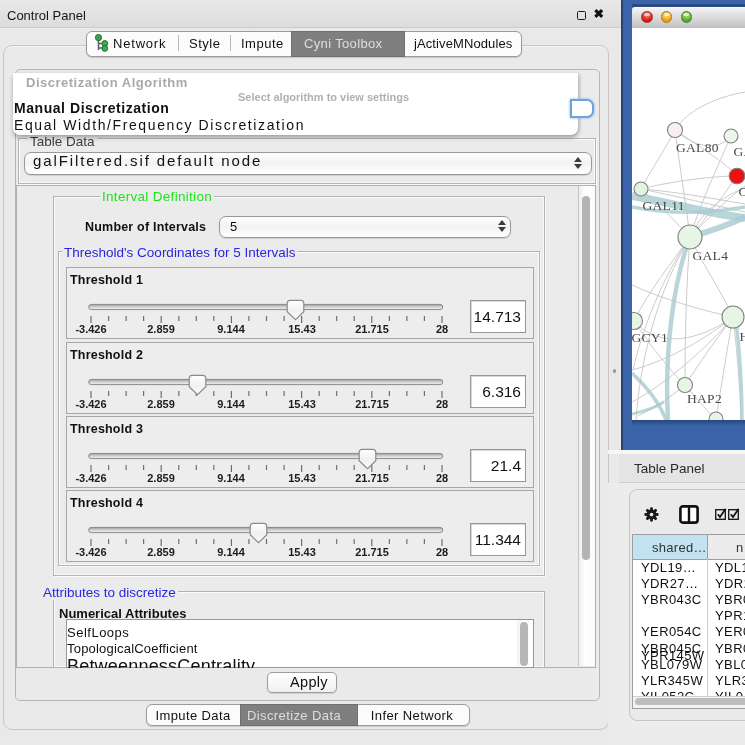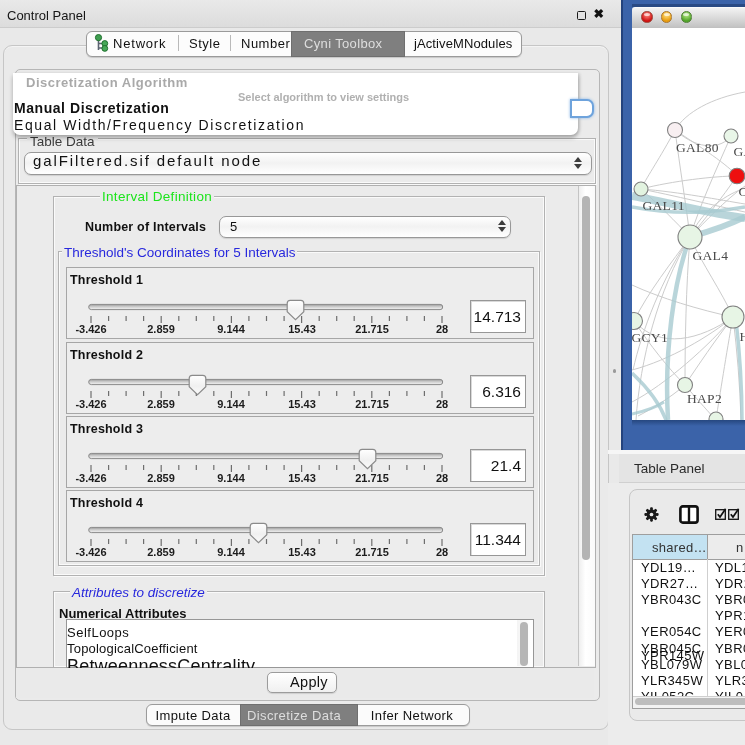--- a/index.html
+++ b/index.html
@@ -24,21 +24,21 @@
 <div class="a" style="left:178px;top:35px;width:1px;height:16px;background:#b9b9b9;"></div>
 <div class="a" style="left:230px;top:35px;width:1px;height:16px;background:#b9b9b9;"></div>
 <svg class="a" style="left:94px;top:34px;" width="15" height="18" viewBox="0 0 15 18">
 <path d="M4.5 5 L4.5 16 M4.5 9.5 L9 9.5 M4.5 14 L9 14" stroke="#5a6270" stroke-width="1.6" fill="none"></path>
 <circle cx="4.5" cy="3.6" r="3.1" fill="#3f9e50" stroke="#20702e" stroke-width="1"></circle>
 <circle cx="10.8" cy="9.5" r="2.9" fill="#46a857" stroke="#20702e" stroke-width="1"></circle>
 <circle cx="10.8" cy="14.4" r="2.9" fill="#46a857" stroke="#20702e" stroke-width="1"></circle>
 </svg>
 <div class="txt" style="left:113px;top:36px;font-size:13px;letter-spacing:0.8px;">Network</div>
 <div class="txt" style="left:189px;top:36px;font-size:13px;letter-spacing:0.5px;">Style</div>
-<div class="txt" style="left:241px;top:36px;font-size:13px;letter-spacing:0.5px;">Number</div>
+<div class="txt" style="left:241px;top:36px;font-size:13px;letter-spacing:0.5px;">Impute</div>
 <div class="txt" style="left:304px;top:36px;font-size:13px;letter-spacing:0.35px;color:#dedede;">Cyni Toolbox</div>
 <div class="txt" style="left:414px;top:36px;font-size:13px;letter-spacing:0.1px;">jActiveMNodules</div>
 <div class="etch" style="left:18px;top:138px;width:576px;height:44px;"></div>
 <div class="txt" style="left:27px;top:134px;font-size:13.5px;letter-spacing:0px;color:#3c3c3c;background:#ebebeb;padding:0 3px;">Table Data</div>
 <div class="combo" style="left:24px;top:152px;width:566px;height:21px;"></div>
 <div class="txt" style="left:33px;top:152px;font-size:15px;letter-spacing:1.9px;">galFiltered.sif default node</div>
 <div class="arrows" style="left:574px;top:157px;">
     <div class="up"></div>
     <div class="dn"></div>
   </div>
@@ -238,21 +238,21 @@
   </svg>
 <div class="txt" style="left:91px;top:546.0px;font-size:11px;font-weight:700;transform:translateX(-50%);color:#1c1c1c;">-3.426</div>
 <div class="txt" style="left:161px;top:546.0px;font-size:11px;font-weight:700;transform:translateX(-50%);color:#1c1c1c;">2.859</div>
 <div class="txt" style="left:231px;top:546.0px;font-size:11px;font-weight:700;transform:translateX(-50%);color:#1c1c1c;">9.144</div>
 <div class="txt" style="left:302px;top:546.0px;font-size:11px;font-weight:700;transform:translateX(-50%);color:#1c1c1c;">15.43</div>
 <div class="txt" style="left:372px;top:546.0px;font-size:11px;font-weight:700;transform:translateX(-50%);color:#1c1c1c;">21.715</div>
 <div class="txt" style="left:442px;top:546.0px;font-size:11px;font-weight:700;transform:translateX(-50%);color:#1c1c1c;">28</div>
 <div class="vbox" style="left:470px;top:523.0px;width:54px;height:31px;"></div>
 <div class="txt" style="left:470px;top:531.0px;width:51px;text-align:right;font-size:15.5px;">11.344</div>
 <div class="etch" style="left:53px;top:591px;width:490px;height:75px;border-bottom:none;box-shadow:inset 0 0 0 1px rgba(255,255,255,.75);"></div>
-<div class="txt" style="left:70px;top:585px;font-size:13.5px;color:#2828dd;background:#ebebeb;padding:0 2px;font-style:italic;">Attributes to discretize</div>
+<div class="txt" style="left:41px;top:585px;font-size:13.5px;color:#2828dd;background:#ebebeb;padding:0 2px;">Attributes to discretize</div>
 <div class="txt" style="left:59px;top:606px;font-size:13px;font-weight:700;">Numerical Attributes</div>
 <div class="vbox" style="left:66px;top:619px;width:466px;height:47px;box-shadow:none;"></div>
 <div class="txt" style="left:67px;top:625px;font-size:13px;letter-spacing:0.5px;">SelfLoops</div>
 <div class="txt" style="left:67px;top:640.5px;font-size:13px;letter-spacing:0.2px;">TopologicalCoefficient</div>
 <div class="txt" style="left:67px;top:656px;font-size:18px;letter-spacing:0.2px;">BetweennessCentrality</div>
 <div class="a" style="left:517px;top:620px;width:14px;height:46px;background:linear-gradient(90deg,#f4f4f4,#ffffff);"></div>
 <div class="a" style="left:520px;top:622px;width:8px;height:44px;background:#b6b6b6;border-radius:4px;"></div>
 <div class="a" style="left:16px;top:668px;width:578px;height:30px;background:#eaeaea;"></div>
 <div class="a" style="left:267px;top:672px;width:68px;height:19px;background:linear-gradient(#ffffff,#f0f0f0);border:1px solid #9c9c9c;border-radius:5px;box-shadow:0 1px 1px rgba(0,0,0,.12);"></div>
 <div class="txt" style="left:267px;top:674px;width:84px;text-align:center;font-size:14.5px;letter-spacing:0.3px;">Apply</div>

